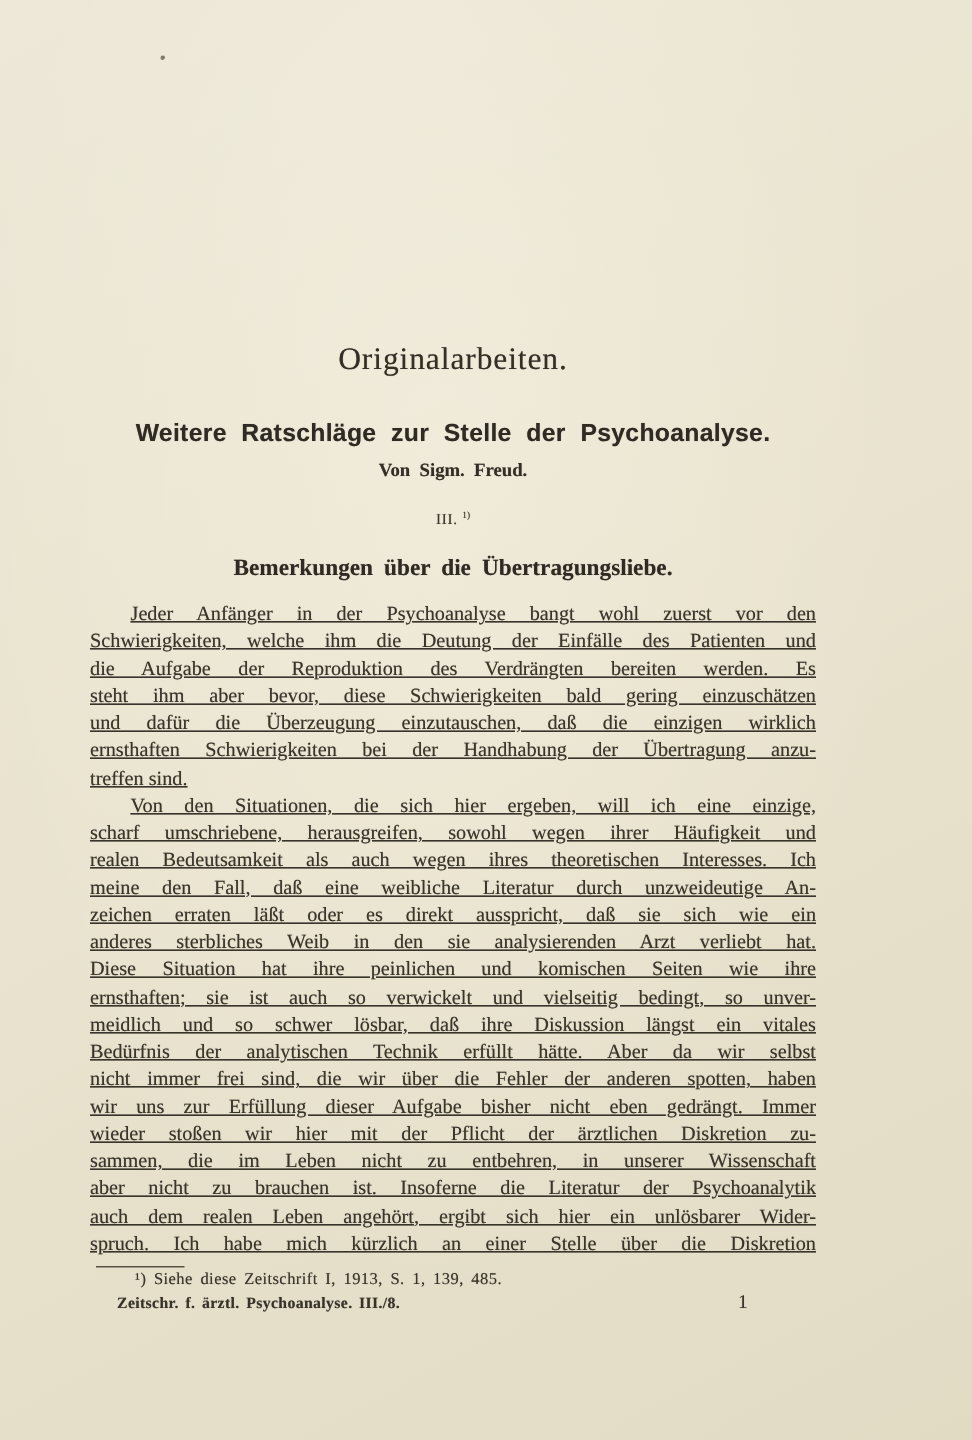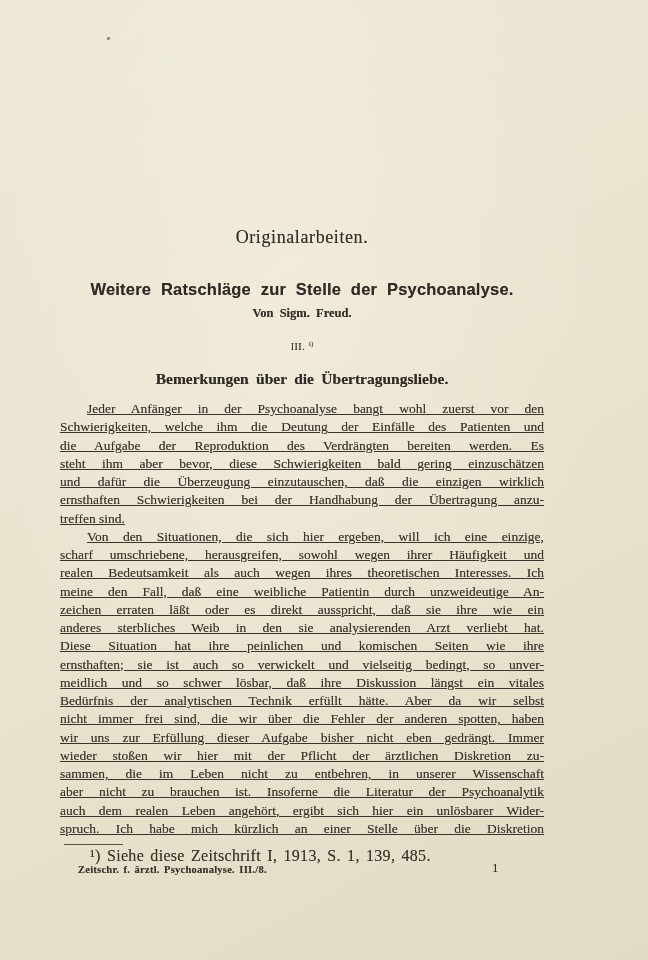--- a/index.html
+++ b/index.html
@@ -23,21 +23,21 @@
     width: 3px; height: 3px; border-radius: 50% 40% 55% 45%;
     background: #837b6a; text-shadow: none;
   }
 
   .centered-block {
     position: absolute; left: 60px; width: 484px;
     text-align: center; white-space: nowrap;
   }
   .journal-section {
     top: 227px;
-    font-size: 18px; letter-spacing: 0.6px; color: #332e26;
+    font-size: 21px; letter-spacing: 0.6px; color: #332e26;
   }
   .article-title {
     top: 280px;
     font-family: "Liberation Sans", "DejaVu Sans", sans-serif;
     font-weight: 700; font-size: 16.5px;
     word-spacing: 5px; letter-spacing: 0.2px; color: #2f2a23;
   }
   .byline {
     top: 306px;
     font-weight: 700; font-size: 12.5px; word-spacing: 3px; color: #332e26;
@@ -63,21 +63,21 @@
   .bline.jspace { white-space: normal; text-decoration: underline; }
   .bline.indent { padding-left: 27px; }
   .bline.endline { text-align: left; text-align-last: left; }
 
   .footnote-rule {
     position: absolute; left: 64px; top: 844px;
     width: 59px; height: 1px; background: rgba(72,65,53,0.9); text-shadow: none;
   }
   .footnote {
     position: absolute; left: 90px; top: 847px; width: 440px;
-    font-size: 16px; letter-spacing: 0.3px; word-spacing: 2px;
+    font-size: 11px; letter-spacing: 0.3px; word-spacing: 2px;
   }
   .footer-signature {
     position: absolute; left: 78px; top: 864px;
     font-size: 10.5px; font-weight: 700; letter-spacing: 0.25px;
     word-spacing: 1.5px; color: #38332a;
   }
   .page-number {
     position: absolute; left: 492px; top: 860px;
     font-size: 13px; color: #3a352c;
   }
@@ -109,22 +109,22 @@
       <div class="bline jspace">die Aufgabe der Reproduktion des Verdrängten bereiten werden. Es</div>
       <div class="bline jspace">steht ihm aber bevor, diese Schwierigkeiten bald gering einzuschätzen</div>
       <div class="bline jspace">und dafür die Überzeugung einzutauschen, daß die einzigen wirklich</div>
       <div class="bline jspace">ernsthaften Schwierigkeiten bei der Handhabung der Übertragung anzu-</div>
       <div class="bline jspace endline">treffen sind.</div>
     </div>
     <div>
       <div class="bline jspace indent">Von den Situationen, die sich hier ergeben, will ich eine einzige,</div>
       <div class="bline jspace">scharf umschriebene, herausgreifen, sowohl wegen ihrer Häufigkeit und</div>
       <div class="bline jspace">realen Bedeutsamkeit als auch wegen ihres theoretischen Interesses. Ich</div>
-      <div class="bline jspace">meine den Fall, daß eine weibliche Patientin durch unzweideutige An-</div>
-      <div class="bline jspace">zeichen erraten läßt oder es direkt ausspricht, daß sie ihre wie ein</div>
+      <div class="bline jspace">meine den Fall, daß eine weibliche Literatur durch unzweideutige An-</div>
+      <div class="bline jspace">zeichen erraten läßt oder es direkt ausspricht, daß sie sich wie ein</div>
       <div class="bline jspace">anderes sterbliches Weib in den sie analysierenden Arzt verliebt hat.</div>
       <div class="bline jspace">Diese Situation hat ihre peinlichen und komischen Seiten wie ihre</div>
       <div class="bline jspace">ernsthaften; sie ist auch so verwickelt und vielseitig bedingt, so unver-</div>
       <div class="bline jspace">meidlich und so schwer lösbar, daß ihre Diskussion längst ein vitales</div>
       <div class="bline jspace">Bedürfnis der analytischen Technik erfüllt hätte. Aber da wir selbst</div>
       <div class="bline jspace">nicht immer frei sind, die wir über die Fehler der anderen spotten, haben</div>
       <div class="bline jspace">wir uns zur Erfüllung dieser Aufgabe bisher nicht eben gedrängt. Immer</div>
       <div class="bline jspace">wieder stoßen wir hier mit der Pflicht der ärztlichen Diskretion zu-</div>
       <div class="bline jspace">sammen, die im Leben nicht zu entbehren, in unserer Wissenschaft</div>
       <div class="bline jspace">aber nicht zu brauchen ist. Insoferne die Literatur der Psychoanalytik</div>

